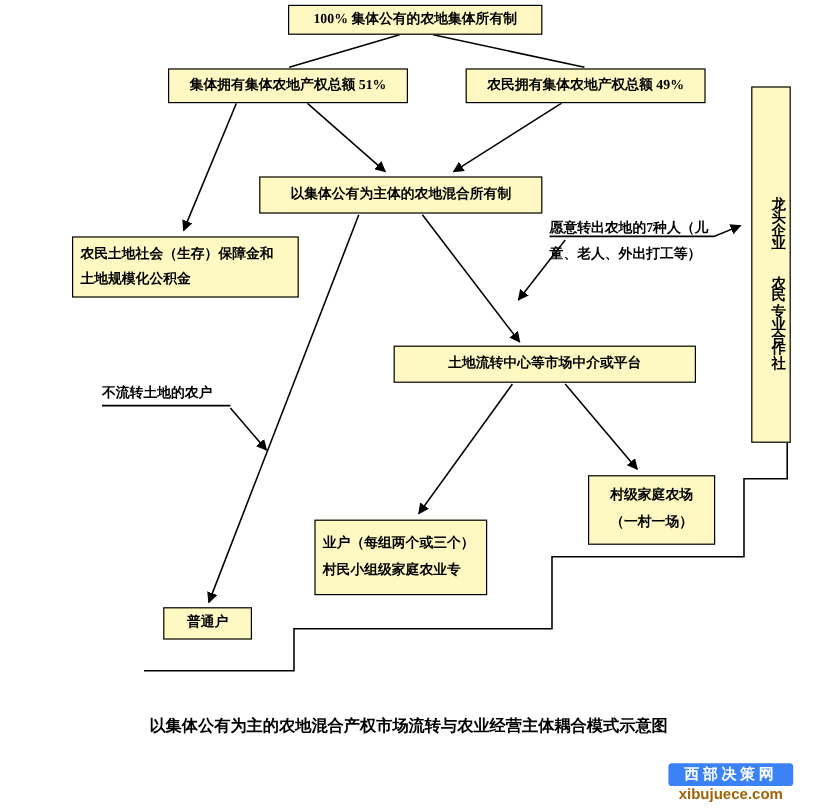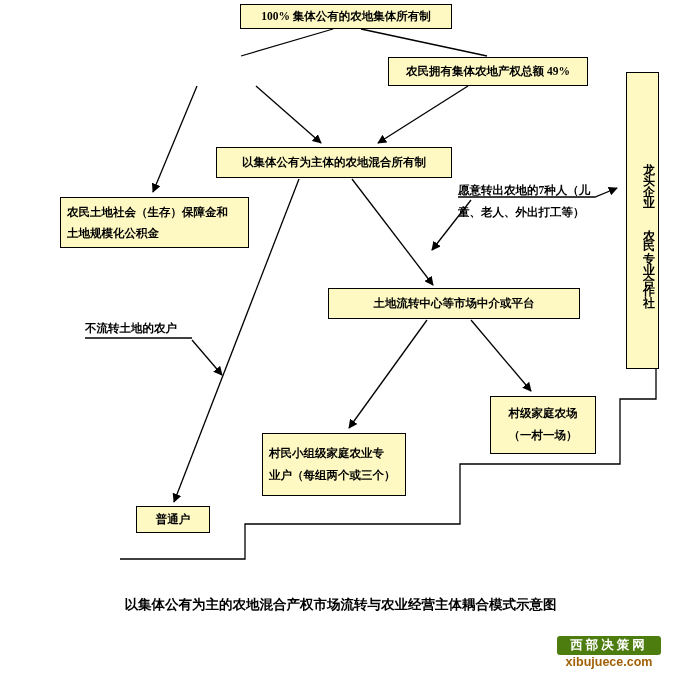--- a/index.html
+++ b/index.html
@@ -86,20 +86,23 @@
       <path d="M427,320 L349,428" marker-end="url(#arrow)"></path>
       <path d="M471,320 L531,391" marker-end="url(#arrow)"></path>
       <path d="M120,559 L245,559 L245,524 L460,524 L460,464 L620,464 L620,399 L656,399 L656,369"></path>
     </g>
   </svg>
 
   <div class="box b-top">
     <span>100%  集体公有的农地集体所有制</span>
   </div>
 
+  <div class="box b-51">
+    <span>集体拥有集体农地产权总额 51%</span>
+  </div>
 
   <div class="box b-49">
     <span>农民拥有集体农地产权总额 49%</span>
   </div>
 
   <div class="box b-mixed">
     <span>以集体公有为主体的农地混合所有制</span>
   </div>
 
   <div class="label l-seven">
@@ -121,28 +124,28 @@
   <div class="label l-nontransfer">
     <span>不流转土地的农户</span>
   </div>
 
   <div class="box b-village">
     <div>村级家庭农场</div>
     <div>（一村一场）</div>
   </div>
 
   <div class="box b-group">
+    <div>业户（每组两个或三个）</div>
     <div>村民小组级家庭农业专</div>
-    <div>业户（每组两个或三个）</div>
   </div>
 
   <div class="box b-ordinary">
     <span>普通户</span>
   </div>
 
   <div class="caption">以集体公有为主的农地混合产权市场流转与农业经营主体耦合模式示意图</div>
 
-  <div class="wm-box" style="background: #4d7c0f;">
+  <div class="wm-box" style="background: #3b82f6;">
     <span>西部决策网</span>
   </div>
   <div class="wm-url" style="color: #a16207;">xibujuece.com</div>
 
 </div>
 
 </body></html>

